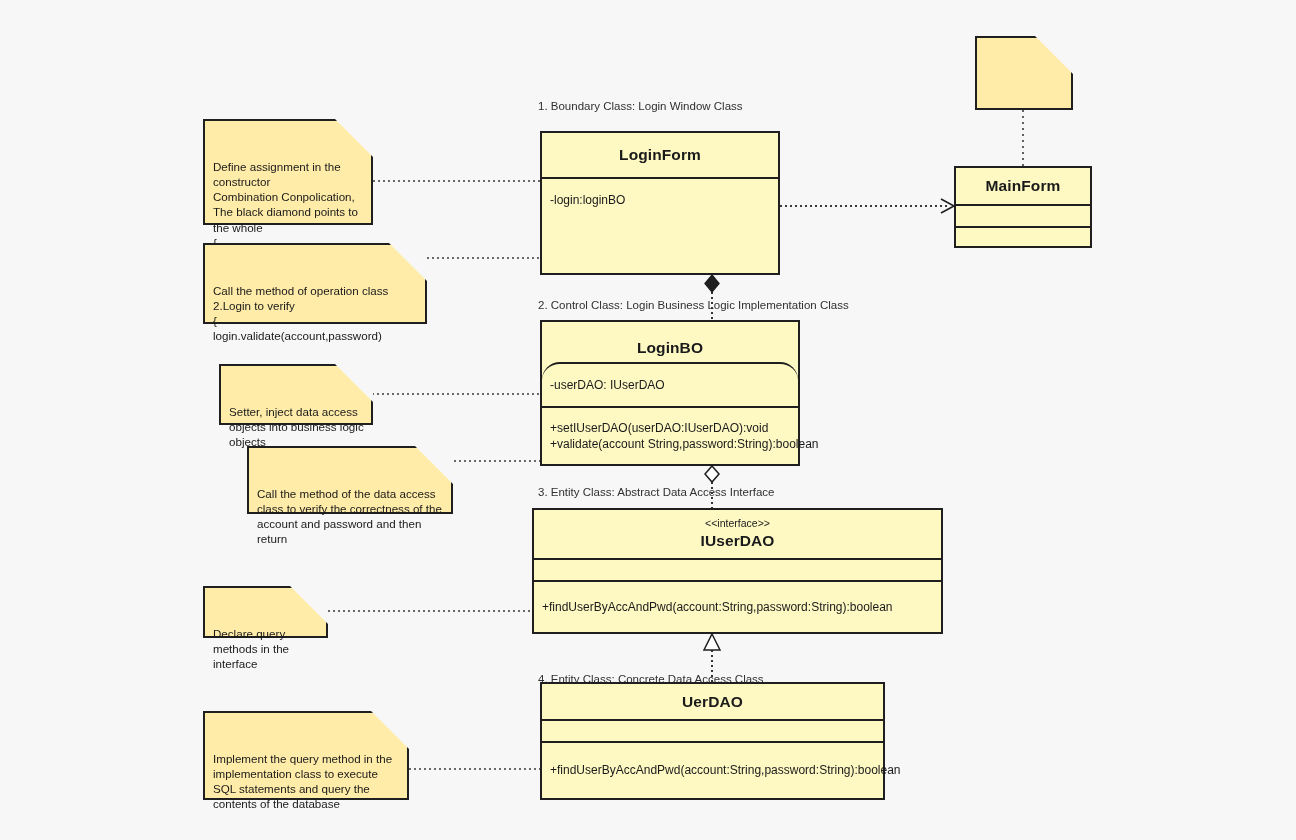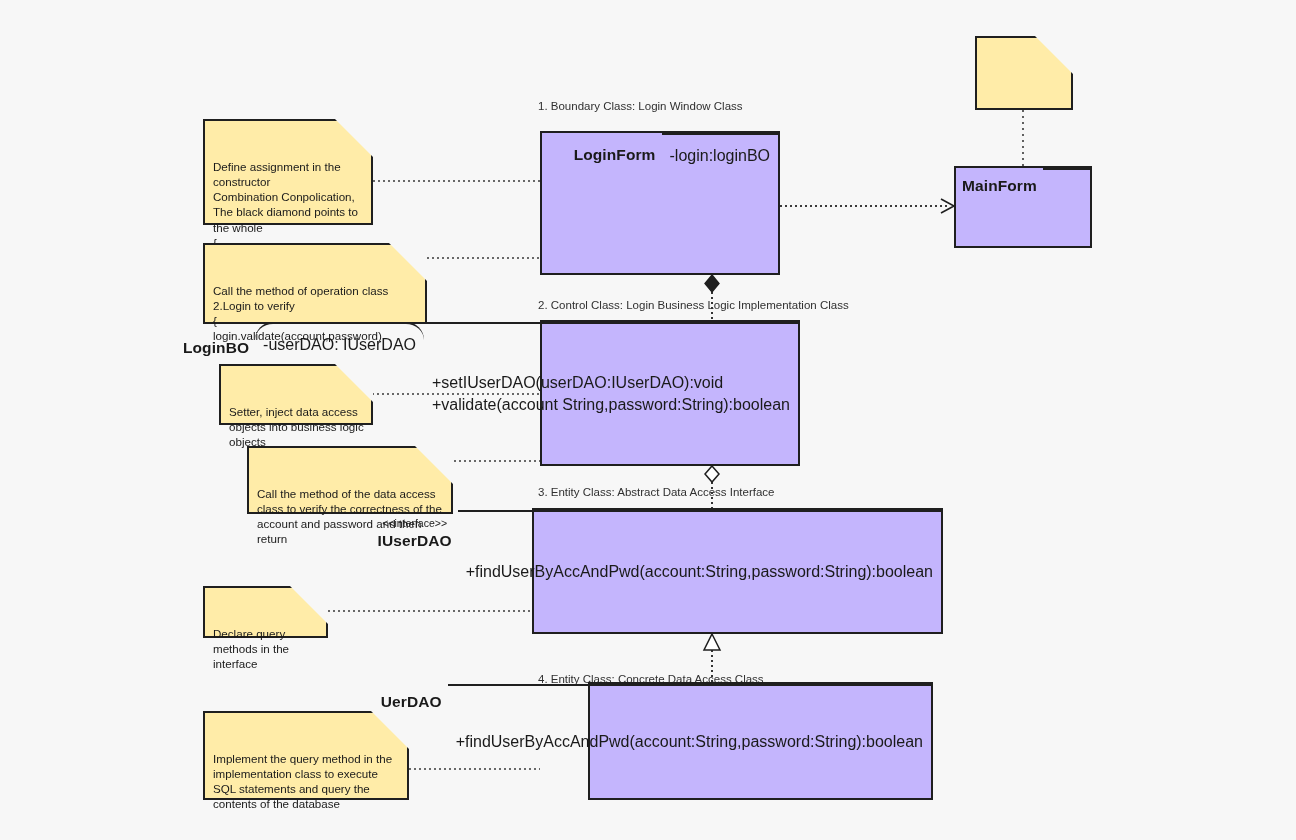--- a/index.html
+++ b/index.html
@@ -17,26 +17,25 @@
   }
   #canvas {
     position: absolute;
     left: 0; top: 0;
     width: 1296px;
     height: 840px;
   }
   
   .uml-class {
     position: absolute;
-    background: #c4b5fd;
+    background: #fef9c3;
     border: 2px solid #1f1f1f;
     box-sizing: border-box;
     display: flex;
-    flex-direction: row;
-    justify-content: flex-end;
+    flex-direction: column;
   }
   .uml-class .compartment {
     box-sizing: border-box;
     display: flex;
     flex-direction: column;
     justify-content: center;
   }
   .uml-class .compartment + .compartment {
     border-top: 2px solid #1f1f1f;
   }
@@ -50,21 +49,21 @@
   }
   .cls-stereotype {
     display: block;
     text-align: center;
     font-size: 10.5px;
     font-weight: normal;
     letter-spacing: 0;
     line-height: 1.3;
   }
   .cls-line {
-    font-size: 16px;
+    font-size: 12px;
     line-height: 1.35;
     padding: 0 8px;
     white-space: nowrap;
   }
   
   .caption {
     position: absolute;
     font-size: 11.5px;
     color: #303030;
     white-space: nowrap;
@@ -167,21 +166,21 @@
       <span class="cls-stereotype">&lt;&lt;interface&gt;&gt;</span>
       <span>IUserDAO</span>
     </div>
   </div>
   <div class="compartment" style="height:22px;"></div>
   <div class="compartment" style="flex:1;">
     <div class="cls-line">+findUserByAccAndPwd(account:String,password:String):boolean</div>
   </div>
 </div>
 
-<div class="uml-class" style="left:540px; top:682px; width:345px; height:118px;margin-left:48px;">
+<div class="uml-class" style="left:540px; top:682px; width:345px; height:118px;">
   <div class="compartment" style="height:35px;">
     <div class="cls-title">UerDAO</div>
   </div>
   <div class="compartment" style="height:22px;"></div>
   <div class="compartment" style="flex:1;">
     <div class="cls-line">+findUserByAccAndPwd(account:String,password:String):boolean</div>
   </div>
 </div>
 
 <div class="note" style="left:203px; top:119px; width:170px; height:106px;">

